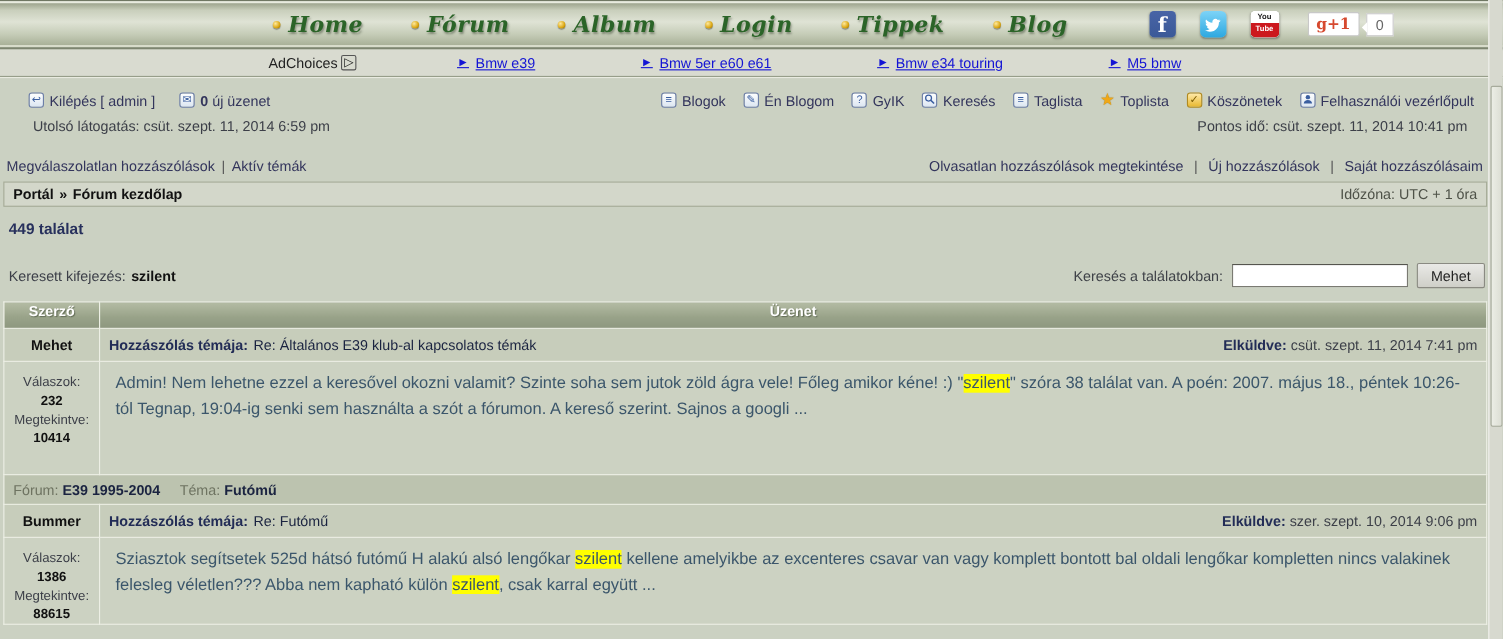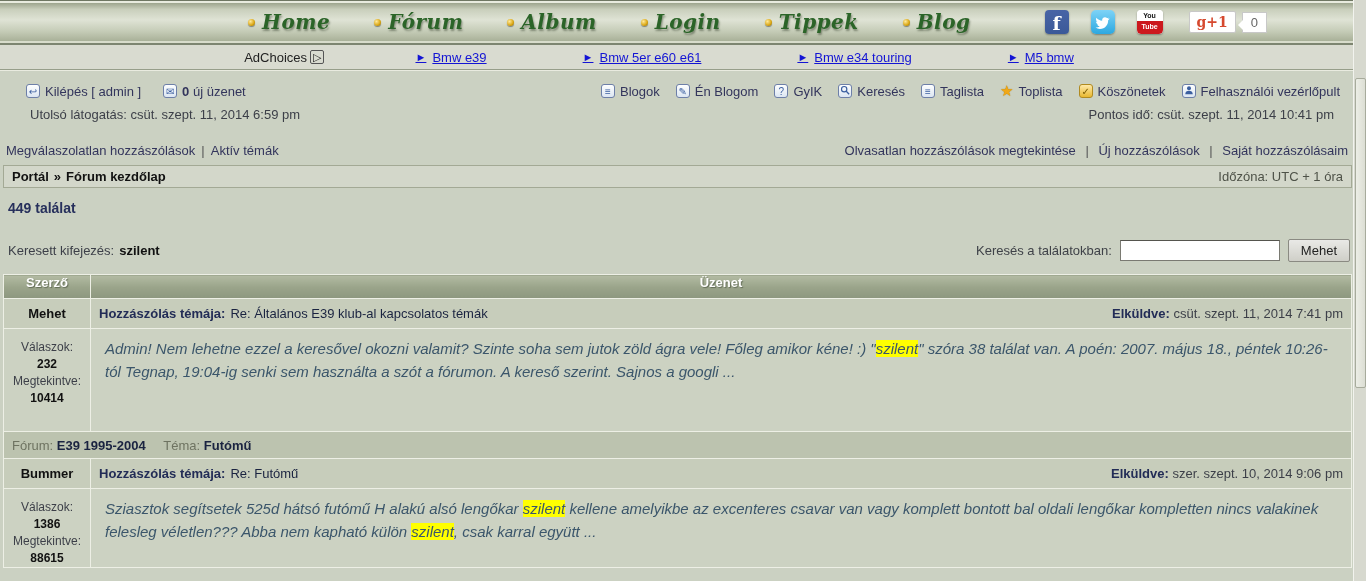--- a/index.html
+++ b/index.html
@@ -156,21 +156,21 @@
   td.author { text-align:center; font-weight:bold; color:#111; }
   td.subject-cell { padding:0 8px; }
   .subject-line { display:flex; align-items:center; }
   .subj-label { font-weight:bold; color:#222c56; margin-right:5px; }
   .subject-line a { color:#1a2340; }
   .sent { margin-left:auto; color:#3c3f48; }
   .sent b { color:#222c56; }
   tr.post-body td { background:#ccd2c2; }
   td.stats { text-align:center; font-size:12px; color:#3c3f48; padding-top:10px; line-height:17px; }
   td.stats .num { font-weight:bold; color:#111; }
-  td.message { padding:8px 12px 8px 14px; font-size:15px; line-height:1.55; color:#3b566b;font-style:italic; }
+  td.message { padding:8px 12px 8px 14px; font-size:15px; line-height:1.55; color:#3b566b; }
   td.message .hl { background:#ffff00; }
   tr.pb1 td { height:103px; }
   tr.pb2 td { height:72px; }
 
   
   .scrollbar {
     position:absolute; top:0; right:0; width:13px; height:581px;
     background:#d7d9cf; border-left:1px solid #f2f3ee;
   }
   .scroll-thumb {

